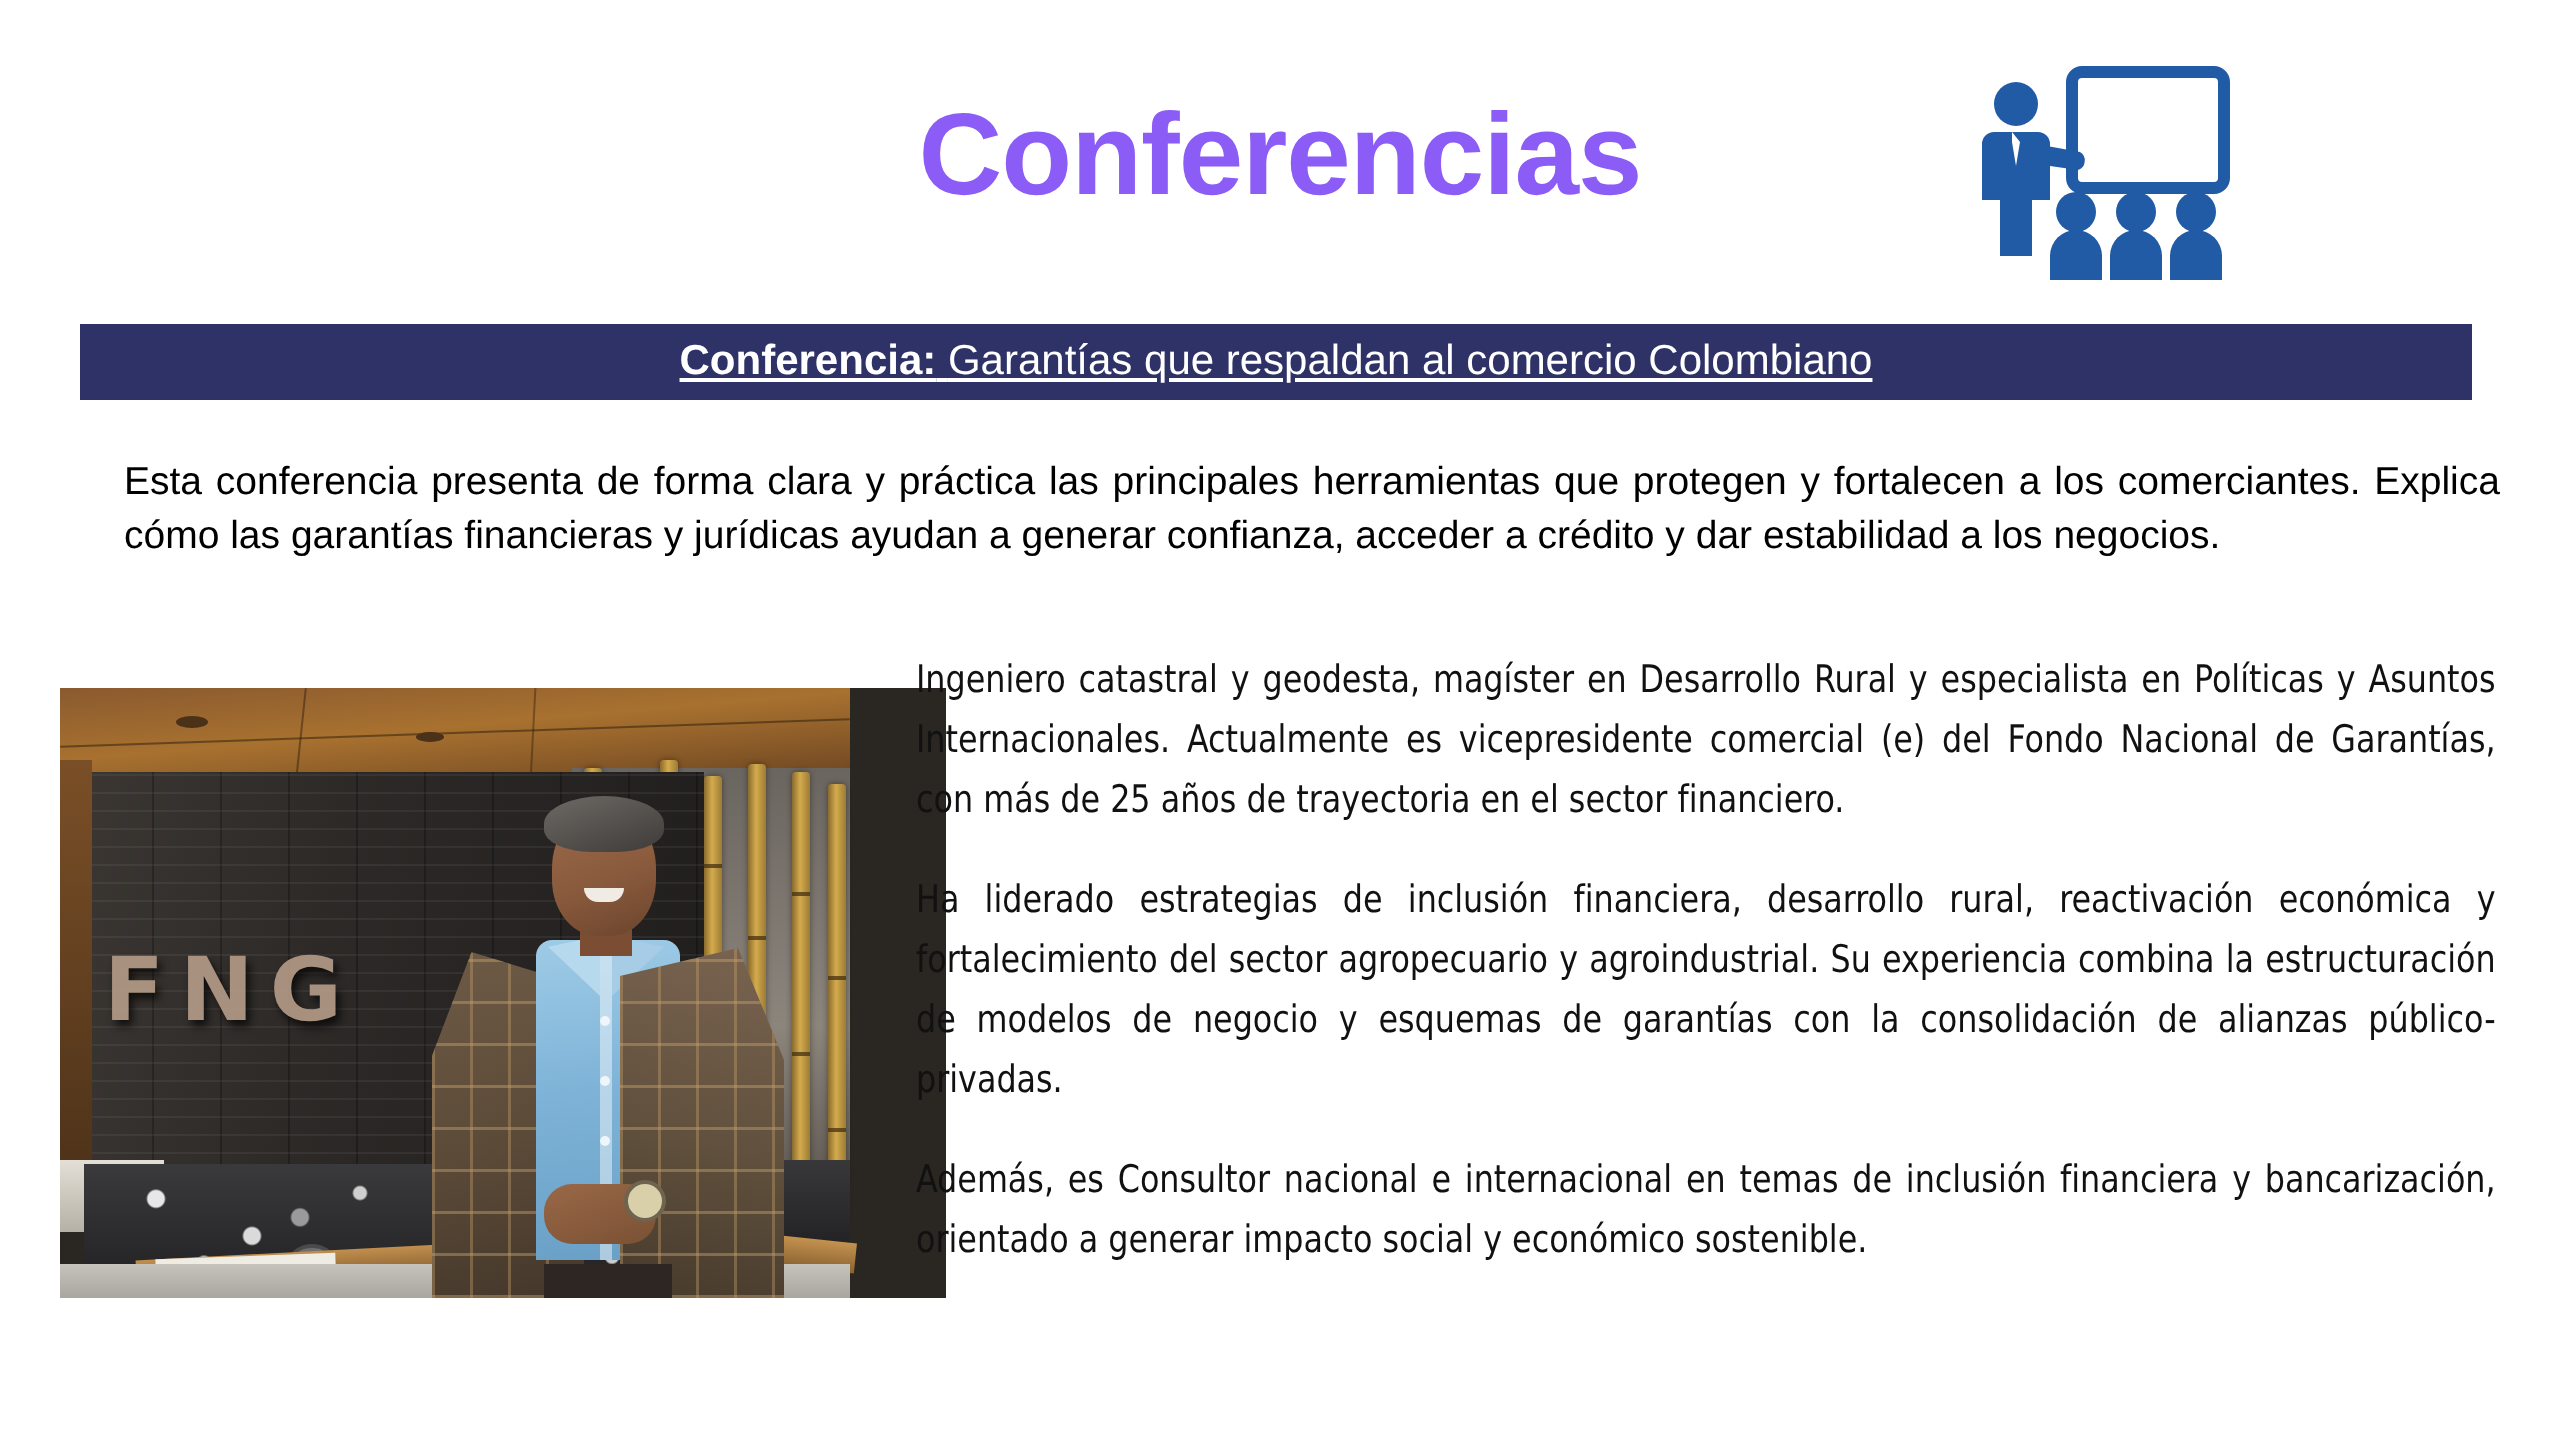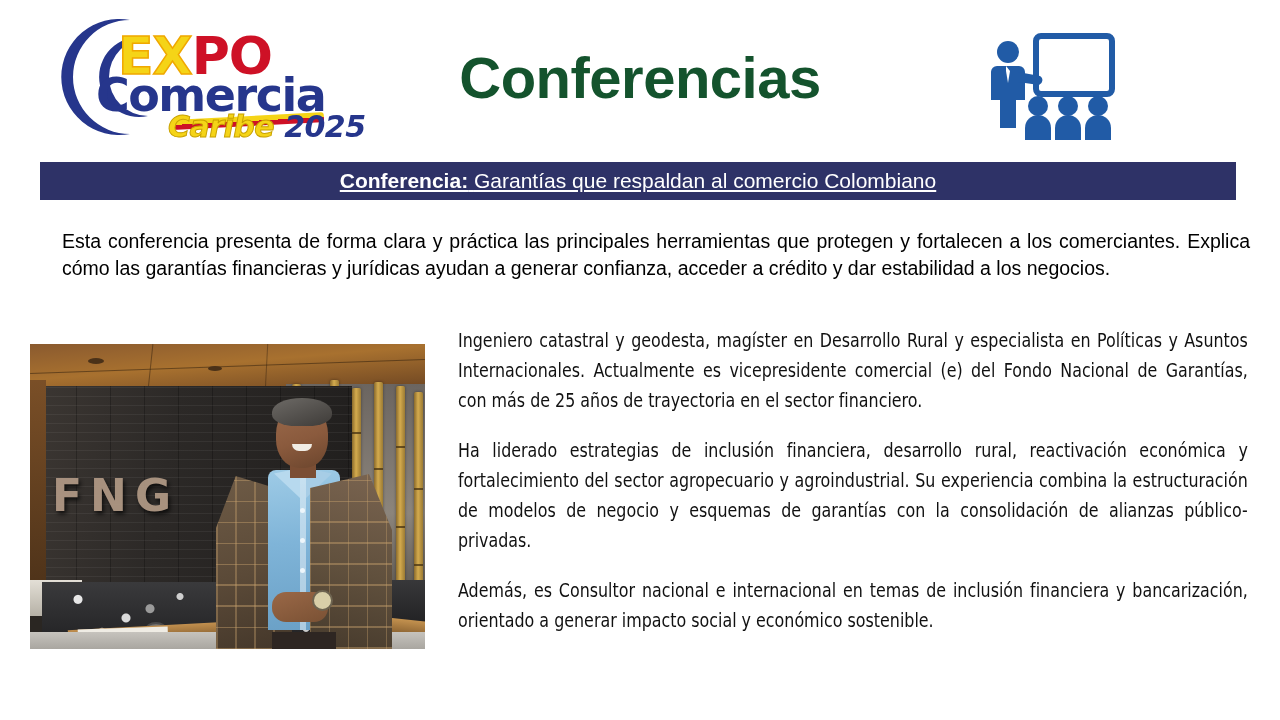--- a/index.html
+++ b/index.html
@@ -57,21 +57,21 @@
   .year-word{color:#26368C;}
 
   
   #page-title{
     position:absolute;left:0;top:46px;width:1280px;
     text-align:center;
     font-family:"Liberation Sans", sans-serif;
     font-weight:bold;
     font-size:58px;
     line-height:64px;
-    color:#14532d;
+    color:#8b5cf6;
     letter-spacing:-0.5px;
   }
 
   
   #presenter-icon{position:absolute;left:978px;top:28px;width:140px;height:112px;}
 
   
   #banner{
     position:absolute;left:40px;top:162px;width:1196px;height:38px;
     background:#2E3267;
@@ -96,20 +96,21 @@
     color:#000000;
     text-align:justify;
     text-justify:inter-word;
   }
 
   
   #photo{
     position:absolute;left:30px;top:344px;width:395px;height:305px;
     overflow:hidden;
     background:#2a2622;
+    padding-left:48px;
   }
   .ph{position:absolute;}
   
   .ph-ceiling{
     left:0;top:0;width:395px;height:46px;
     background:linear-gradient(175deg,#8a5a2f 0%,#a8712f 45%,#6d4522 100%);
   }
   .ph-ceil-line1{left:0;top:22px;width:395px;height:1px;background:rgba(40,25,12,.5);transform:rotate(-2deg);}
   .ph-ceil-line2{left:120px;top:0;width:1px;height:46px;background:rgba(40,25,12,.45);transform:rotate(6deg);}
   .ph-ceil-line3{left:236px;top:0;width:1px;height:46px;background:rgba(40,25,12,.4);transform:rotate(3deg);}
@@ -263,32 +264,20 @@
     transform:scaleX(0.93);
     transform-origin:left center;
     width:107.5%;
   }
 </style>
 </head>
 <body>
 
 <div id="header">
 
-  <div id="logo">
-    <svg class="arcs" viewBox="0 0 130 130">
-      <path d="M78 8 A58 58 0 1 0 78 122 A47 47 0 1 1 78 8 Z" fill="#26368C"></path>
-      <path d="M96 26 A40 40 0 1 0 96 104 A31 31 0 1 1 96 26 Z" fill="#26368C"></path>
-    </svg>
-    <div class="wordmark">
-      <div class="expo-line"><span class="expo-ex">EX</span><span class="expo-po">PO</span></div>
-      <div class="comercia-line">Comercia</div>
-      <div class="ribbon"></div>
-      <div class="caribe-line"><span class="caribe-word">Caribe</span><span>&nbsp;</span><span class="year-word">2025</span></div>
-    </div>
-  </div>
 
   <div id="page-title">Conferencias</div>
 
   <svg id="presenter-icon" viewBox="0 0 140 112">
 
     <rect x="58" y="8" width="76" height="58" rx="5" fill="none" stroke="#215BA6" stroke-width="6"></rect>
 
     <circle cx="30" cy="24" r="11" fill="#215BA6"></circle>
 
     <path d="M19 38 h22 a6 6 0 0 1 6 6 v28 h-9 v28 h-16 v-28 h-9 v-28 a6 6 0 0 1 6 -6 z" fill="#215BA6"></path>

